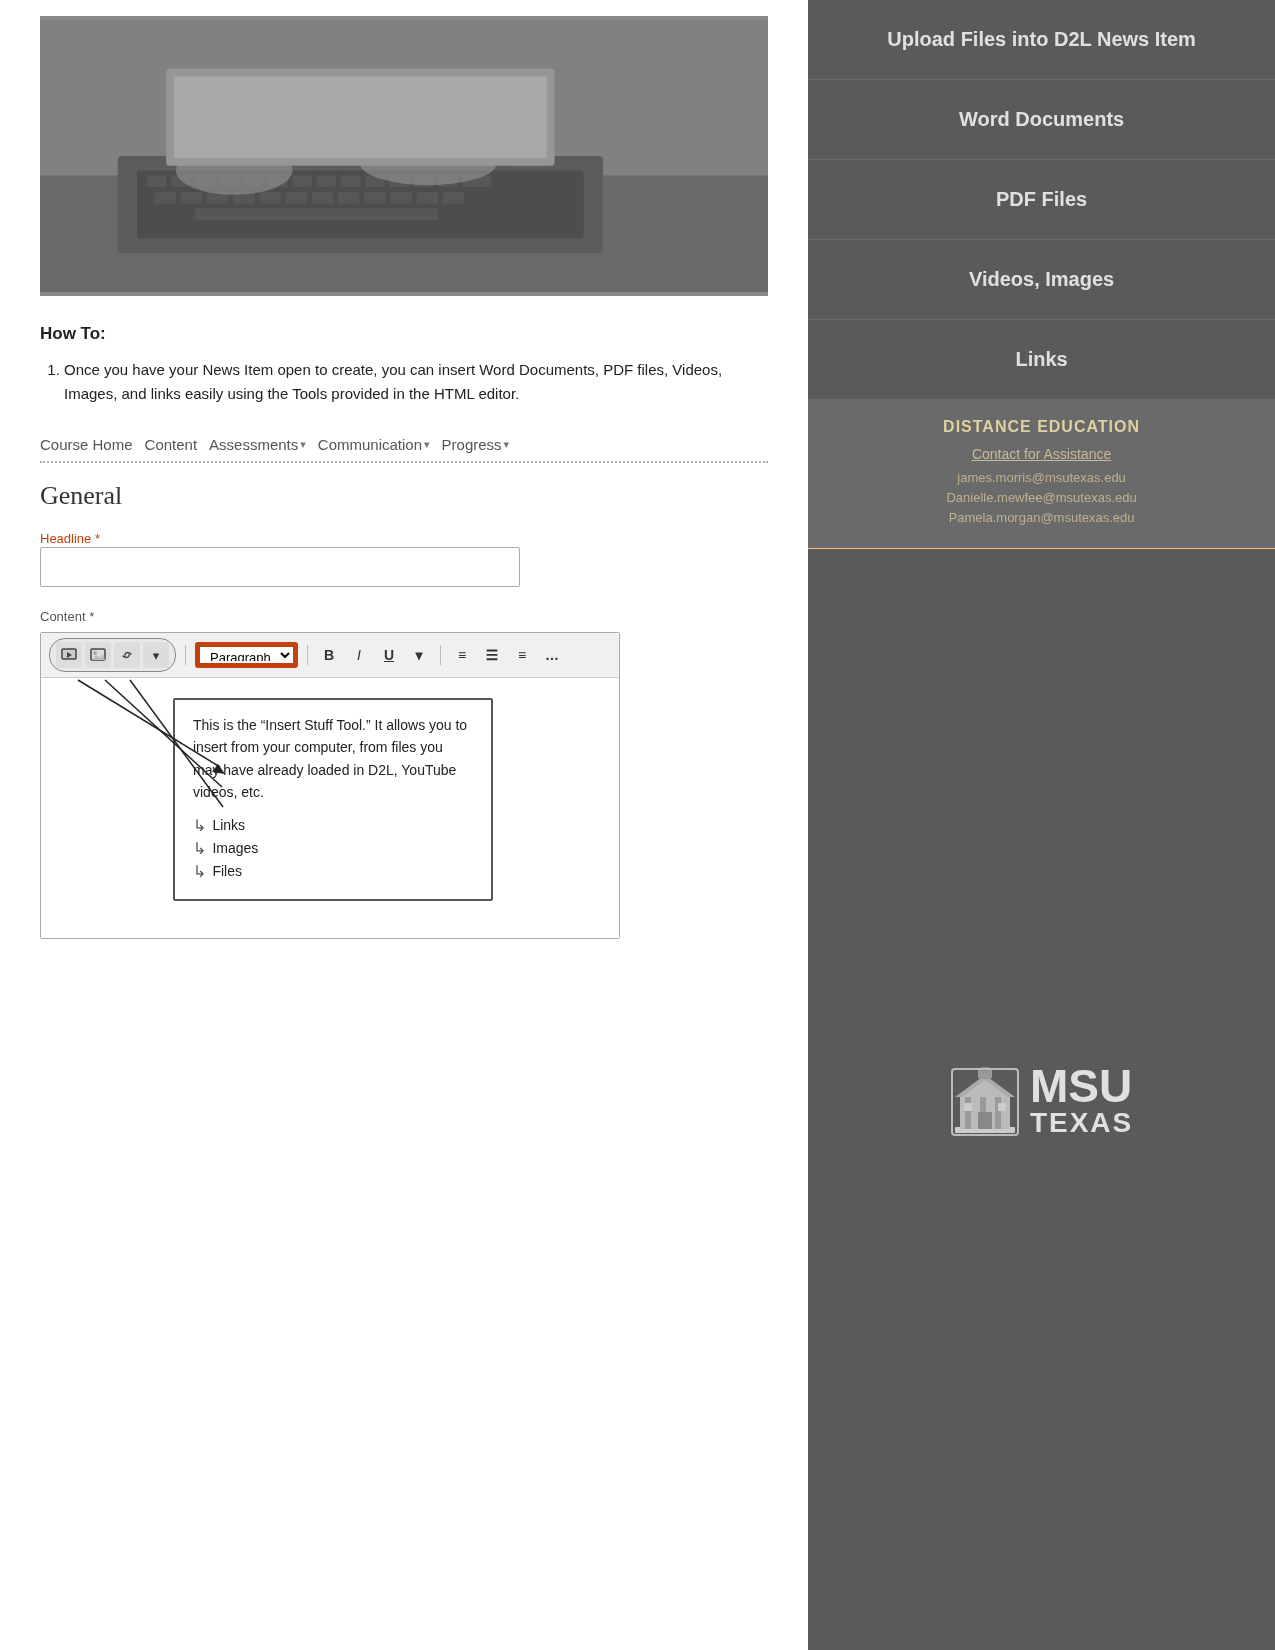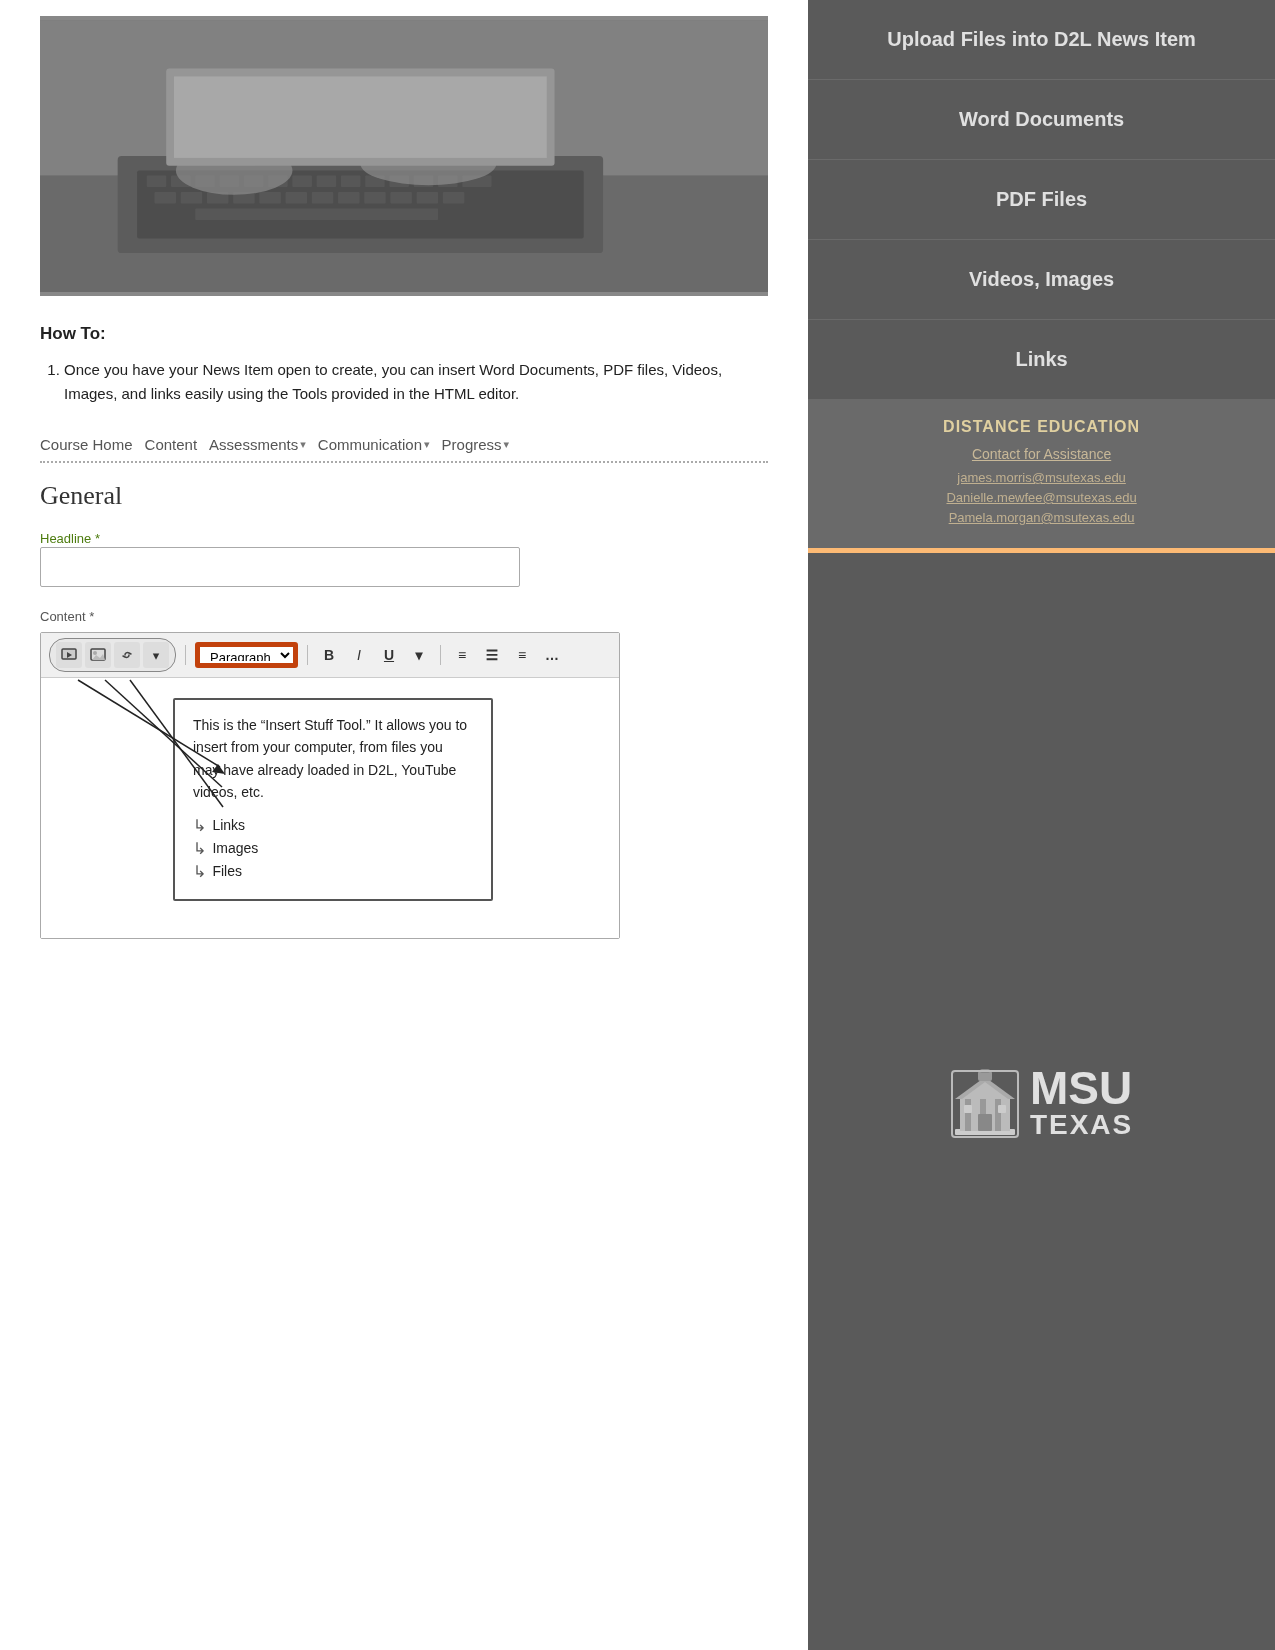--- a/index.html
+++ b/index.html
@@ -93,21 +93,21 @@
       font-size: 26px;
       font-weight: 300;
       color: #333;
       margin-bottom: 18px;
       font-family: Georgia, serif;
     }
 
     
     .field-label {
       font-size: 13px;
-      color: #4d7c0f;
+      color: #c2410c;
       margin-bottom: 5px;
     }
     .field-input {
       width: 480px;
       height: 40px;
       border: 1.5px solid #aaa;
       border-radius: 2px;
       background: #fff;
       margin-bottom: 22px;
       display: block;
@@ -260,21 +260,21 @@
       font-weight: bold;
       color: #e0e0e0;
       text-align: center;
       font-family: Arial, sans-serif;
     }
 
     
     .sidebar-de {
       background: #6a6a6a;
       padding: 18px 20px;
-      border-bottom: 5px solid #fdba74;
+      border-bottom: 1px solid #fdba74;
     }
     .sidebar-de-title {
       font-size: 16px;
       font-weight: bold;
       color: #e0d0a0;
       text-align: center;
       margin-bottom: 10px;
       letter-spacing: 1px;
     }
     .sidebar-de-subtitle {
@@ -283,21 +283,20 @@
       text-align: center;
       margin-bottom: 8px;
       text-decoration: underline;
       cursor: pointer;
     }
     .sidebar-de-email {
       font-size: 13px;
       color: #c0b090;
       text-align: center;
       margin-bottom: 5px;
-      text-decoration: underline;
       cursor: pointer;
     }
 
     
     .sidebar-logo {
       background: #5a5a5a;
       padding: 24px;
       display: flex;
       align-items: center;
       justify-content: center;

